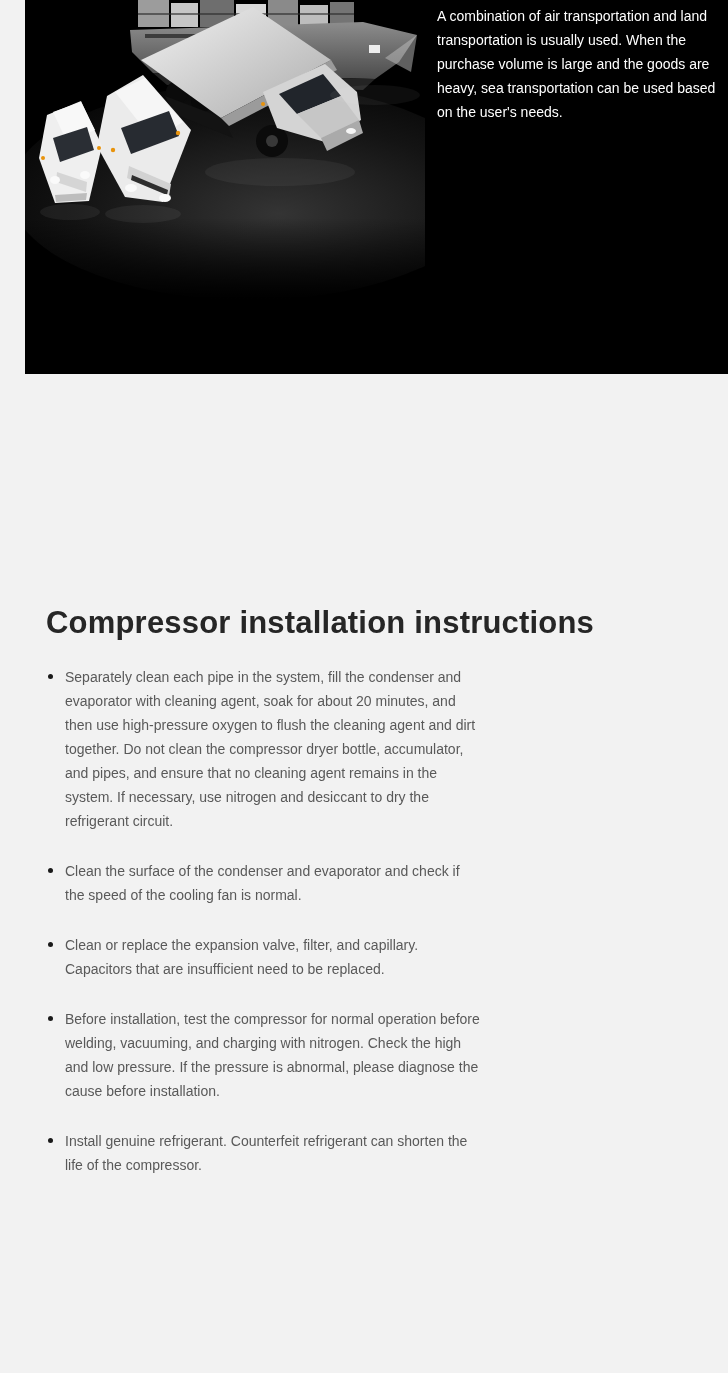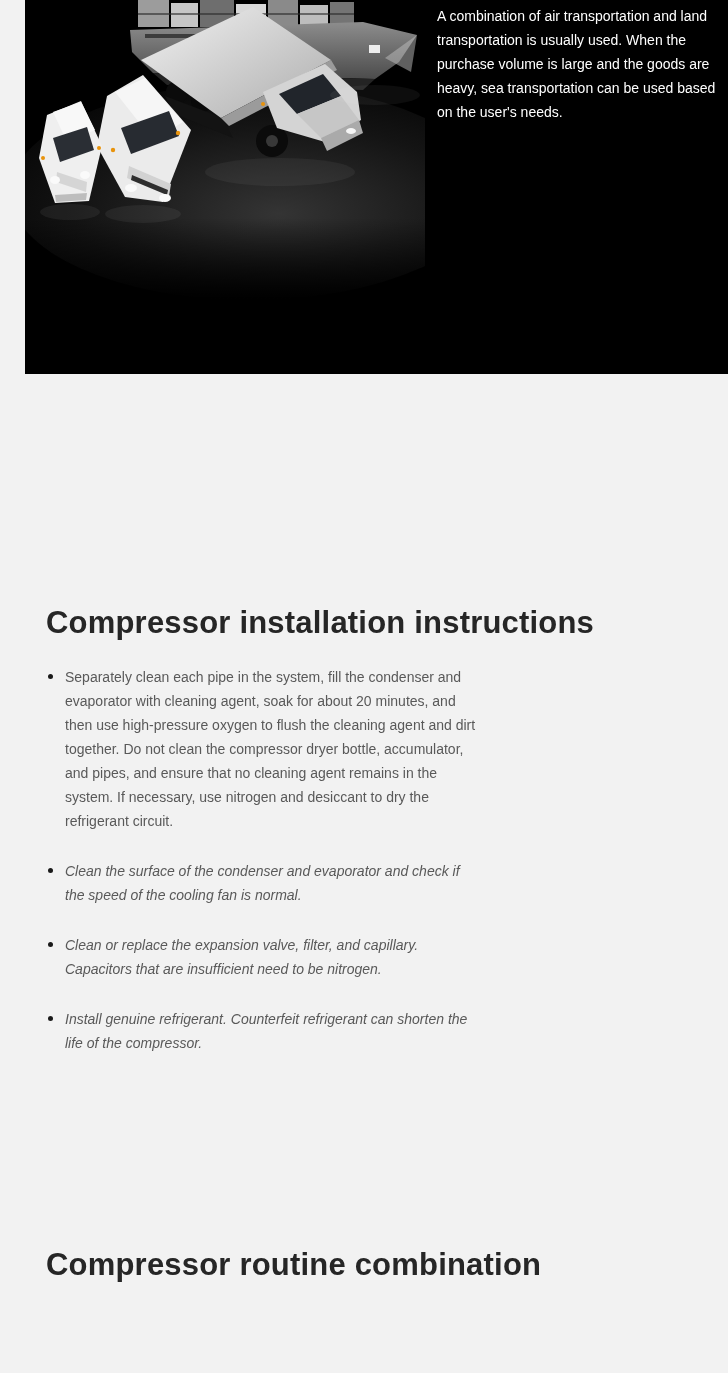--- a/index.html
+++ b/index.html
@@ -40,21 +40,21 @@
   #installation-heading{padding-top:224px;}
   #maintenance-heading{margin-top:192px;}
   .bullet-list{
     list-style:none;margin:24px 0 0 0;padding:0;
     width:436px;
   }
   .bullet-list li{
     position:relative;padding-left:19px;
     font-size:14px;line-height:24px;color:var(--body-color);
   }
-  .bullet-list li + li{margin-top:26px;font-style:italic;}
+  .bullet-list li + li{margin-top:26px;}
   .bullet-list li::before{
     content:"";position:absolute;left:2px;top:9px;
     width:5px;height:5px;border-radius:50%;
     background:var(--bullet-color);
   }
 </style>
 </head>
 <body>
 
 <div class="hero">
@@ -148,18 +148,19 @@
 
   <p class="hero-paragraph">A combination of air transportation and land transportation is usually used. When the purchase volume is large and the goods are heavy, sea transportation can be used based on the user's needs.</p>
 </div>
 
 <div class="content">
   <h2 class="section-heading" id="installation-heading">Compressor installation instructions</h2>
 
   <ul class="bullet-list">
     <li>Separately clean each pipe in the system, fill the condenser and evaporator with cleaning agent, soak for about 20 minutes, and then use high-pressure oxygen to flush the cleaning agent and dirt together. Do not clean the compressor dryer bottle, accumulator, and pipes, and ensure that no cleaning agent remains in the system. If necessary, use nitrogen and desiccant to dry the refrigerant circuit.</li>
     <li>Clean the surface of the condenser and evaporator and check if the speed of the cooling fan is normal.</li>
-    <li>Clean or replace the expansion valve, filter, and capillary. Capacitors that are insufficient need to be nitrogen.</li>
+    <li>Clean or replace the expansion valve, filter, and capillary. Capacitors that are insufficient need to be replaced.</li>
+    <li>Before installation, test the compressor for normal operation before welding, vacuuming, and charging with nitrogen. Check the high and low pressure. If the pressure is abnormal, please diagnose the cause before installation.</li>
     <li>Install genuine refrigerant. Counterfeit refrigerant can shorten the life of the compressor.</li>
   </ul>
 
   <h2 class="section-heading" id="maintenance-heading">Compressor routine combination</h2>
 </div>
 
 </body></html>

